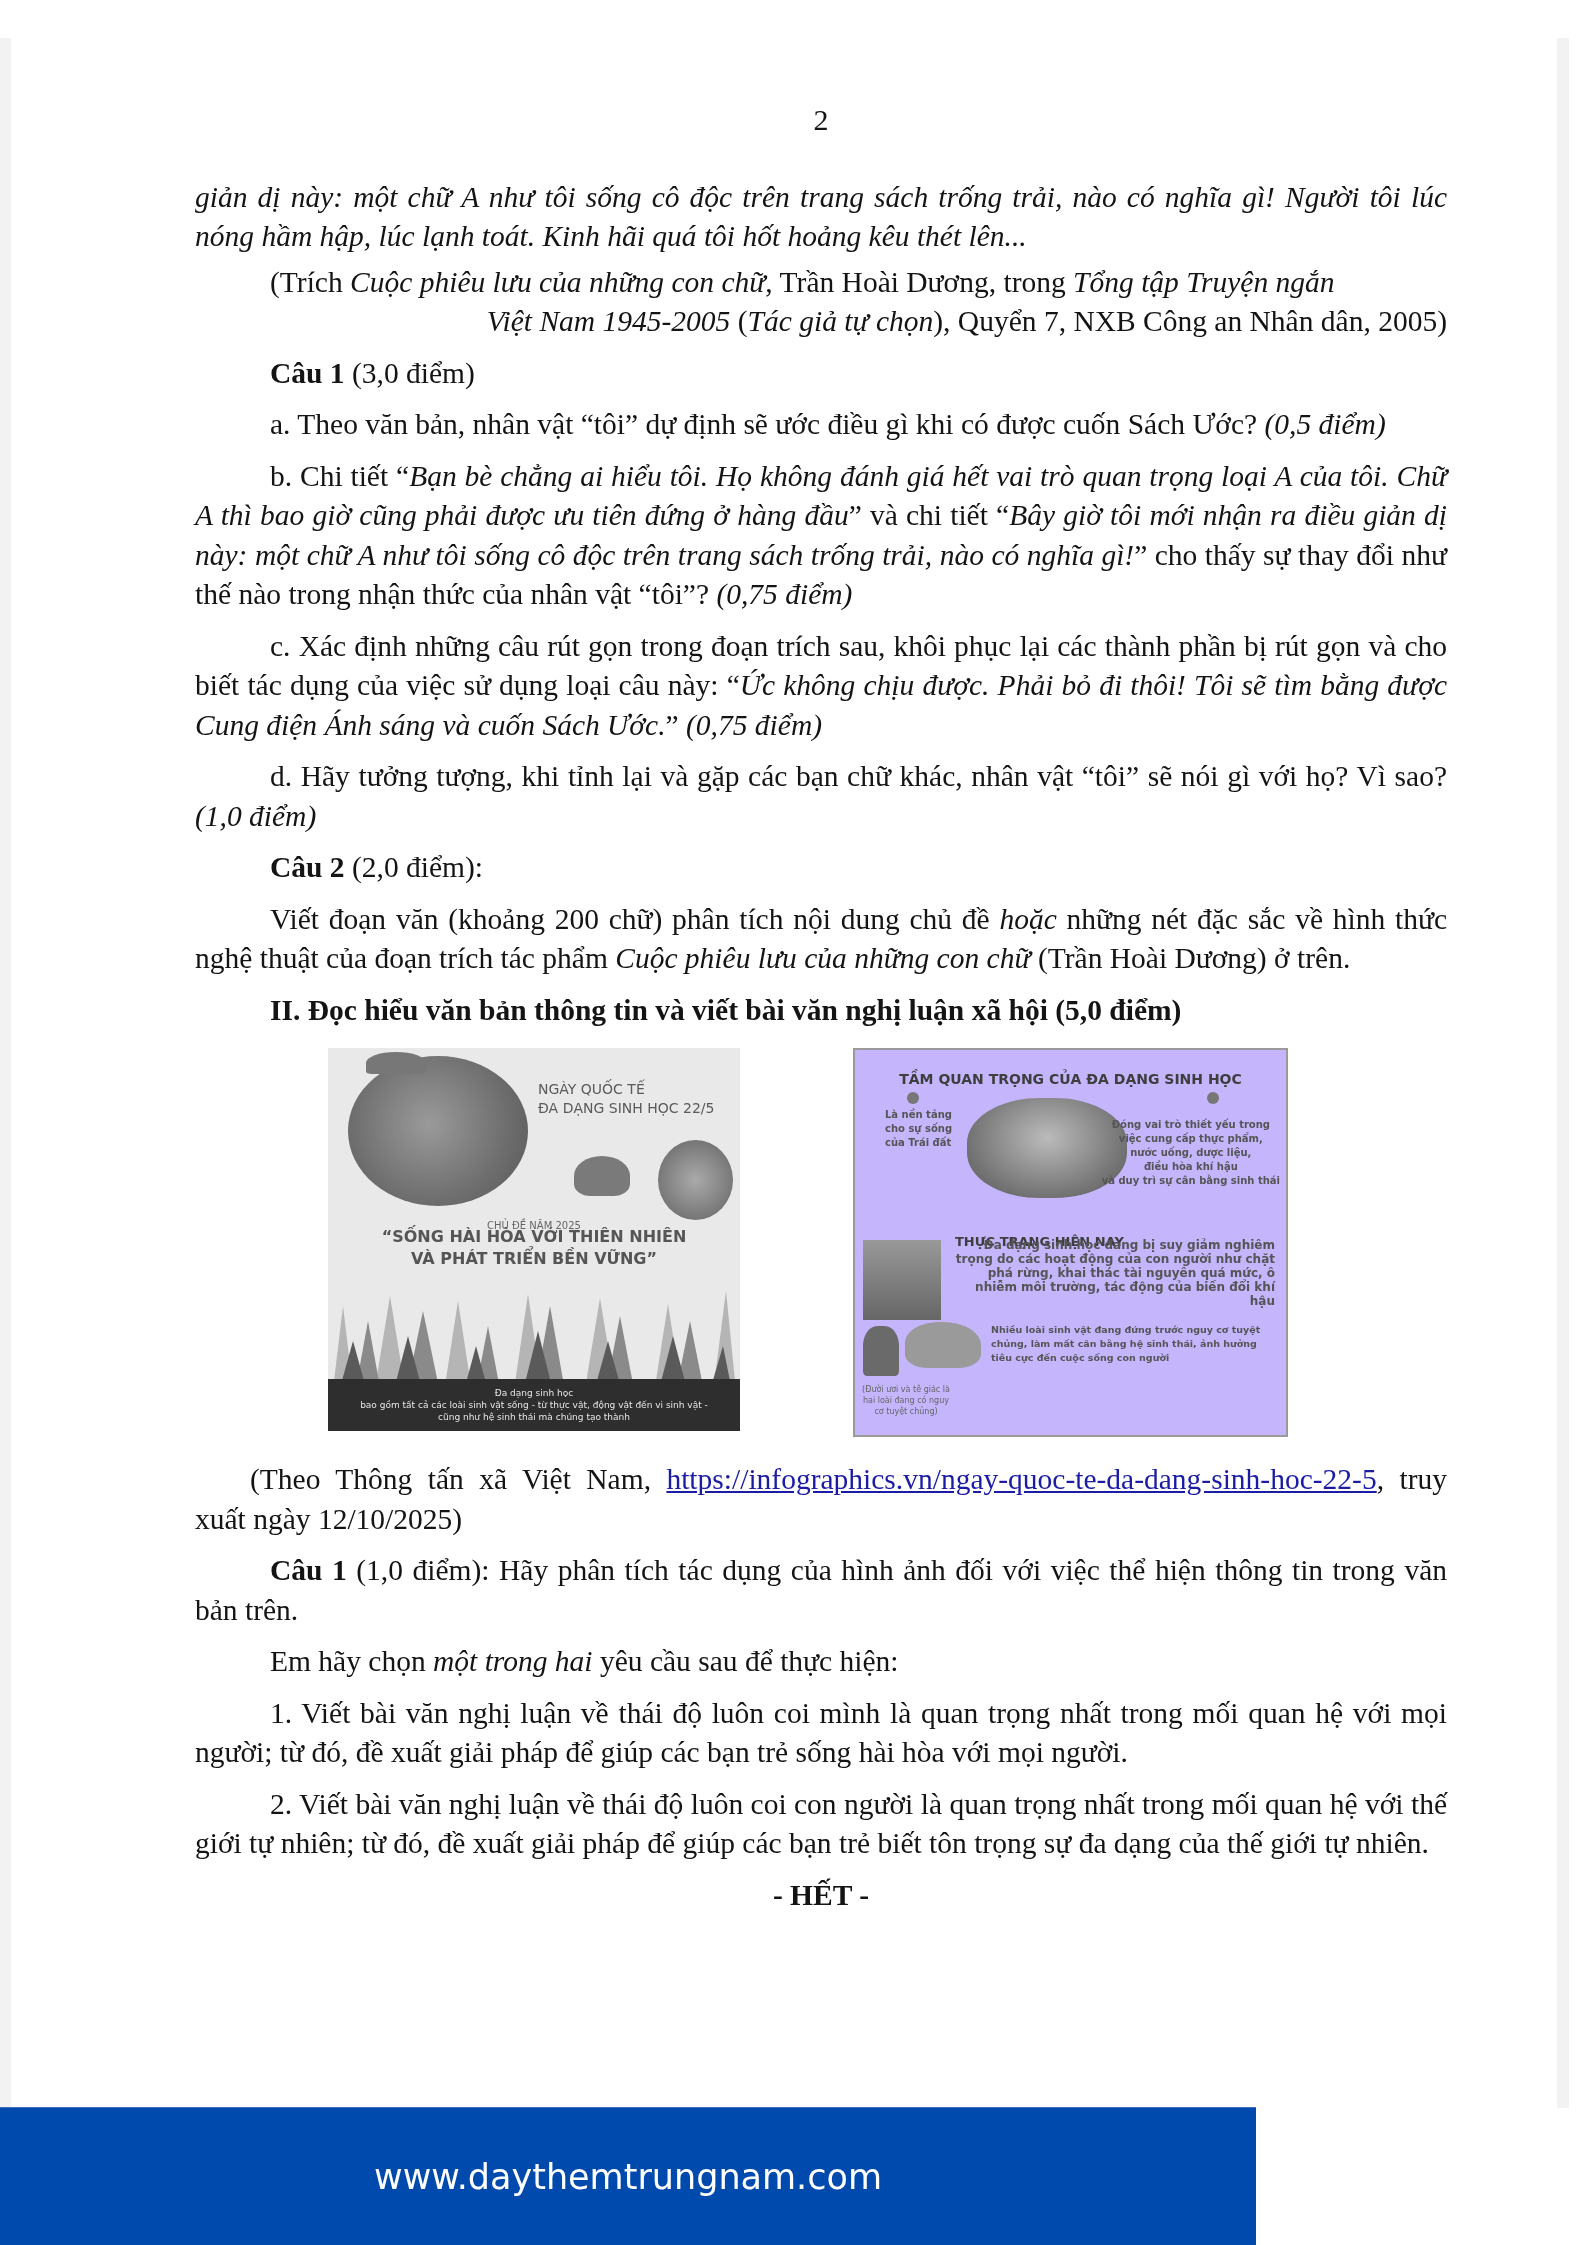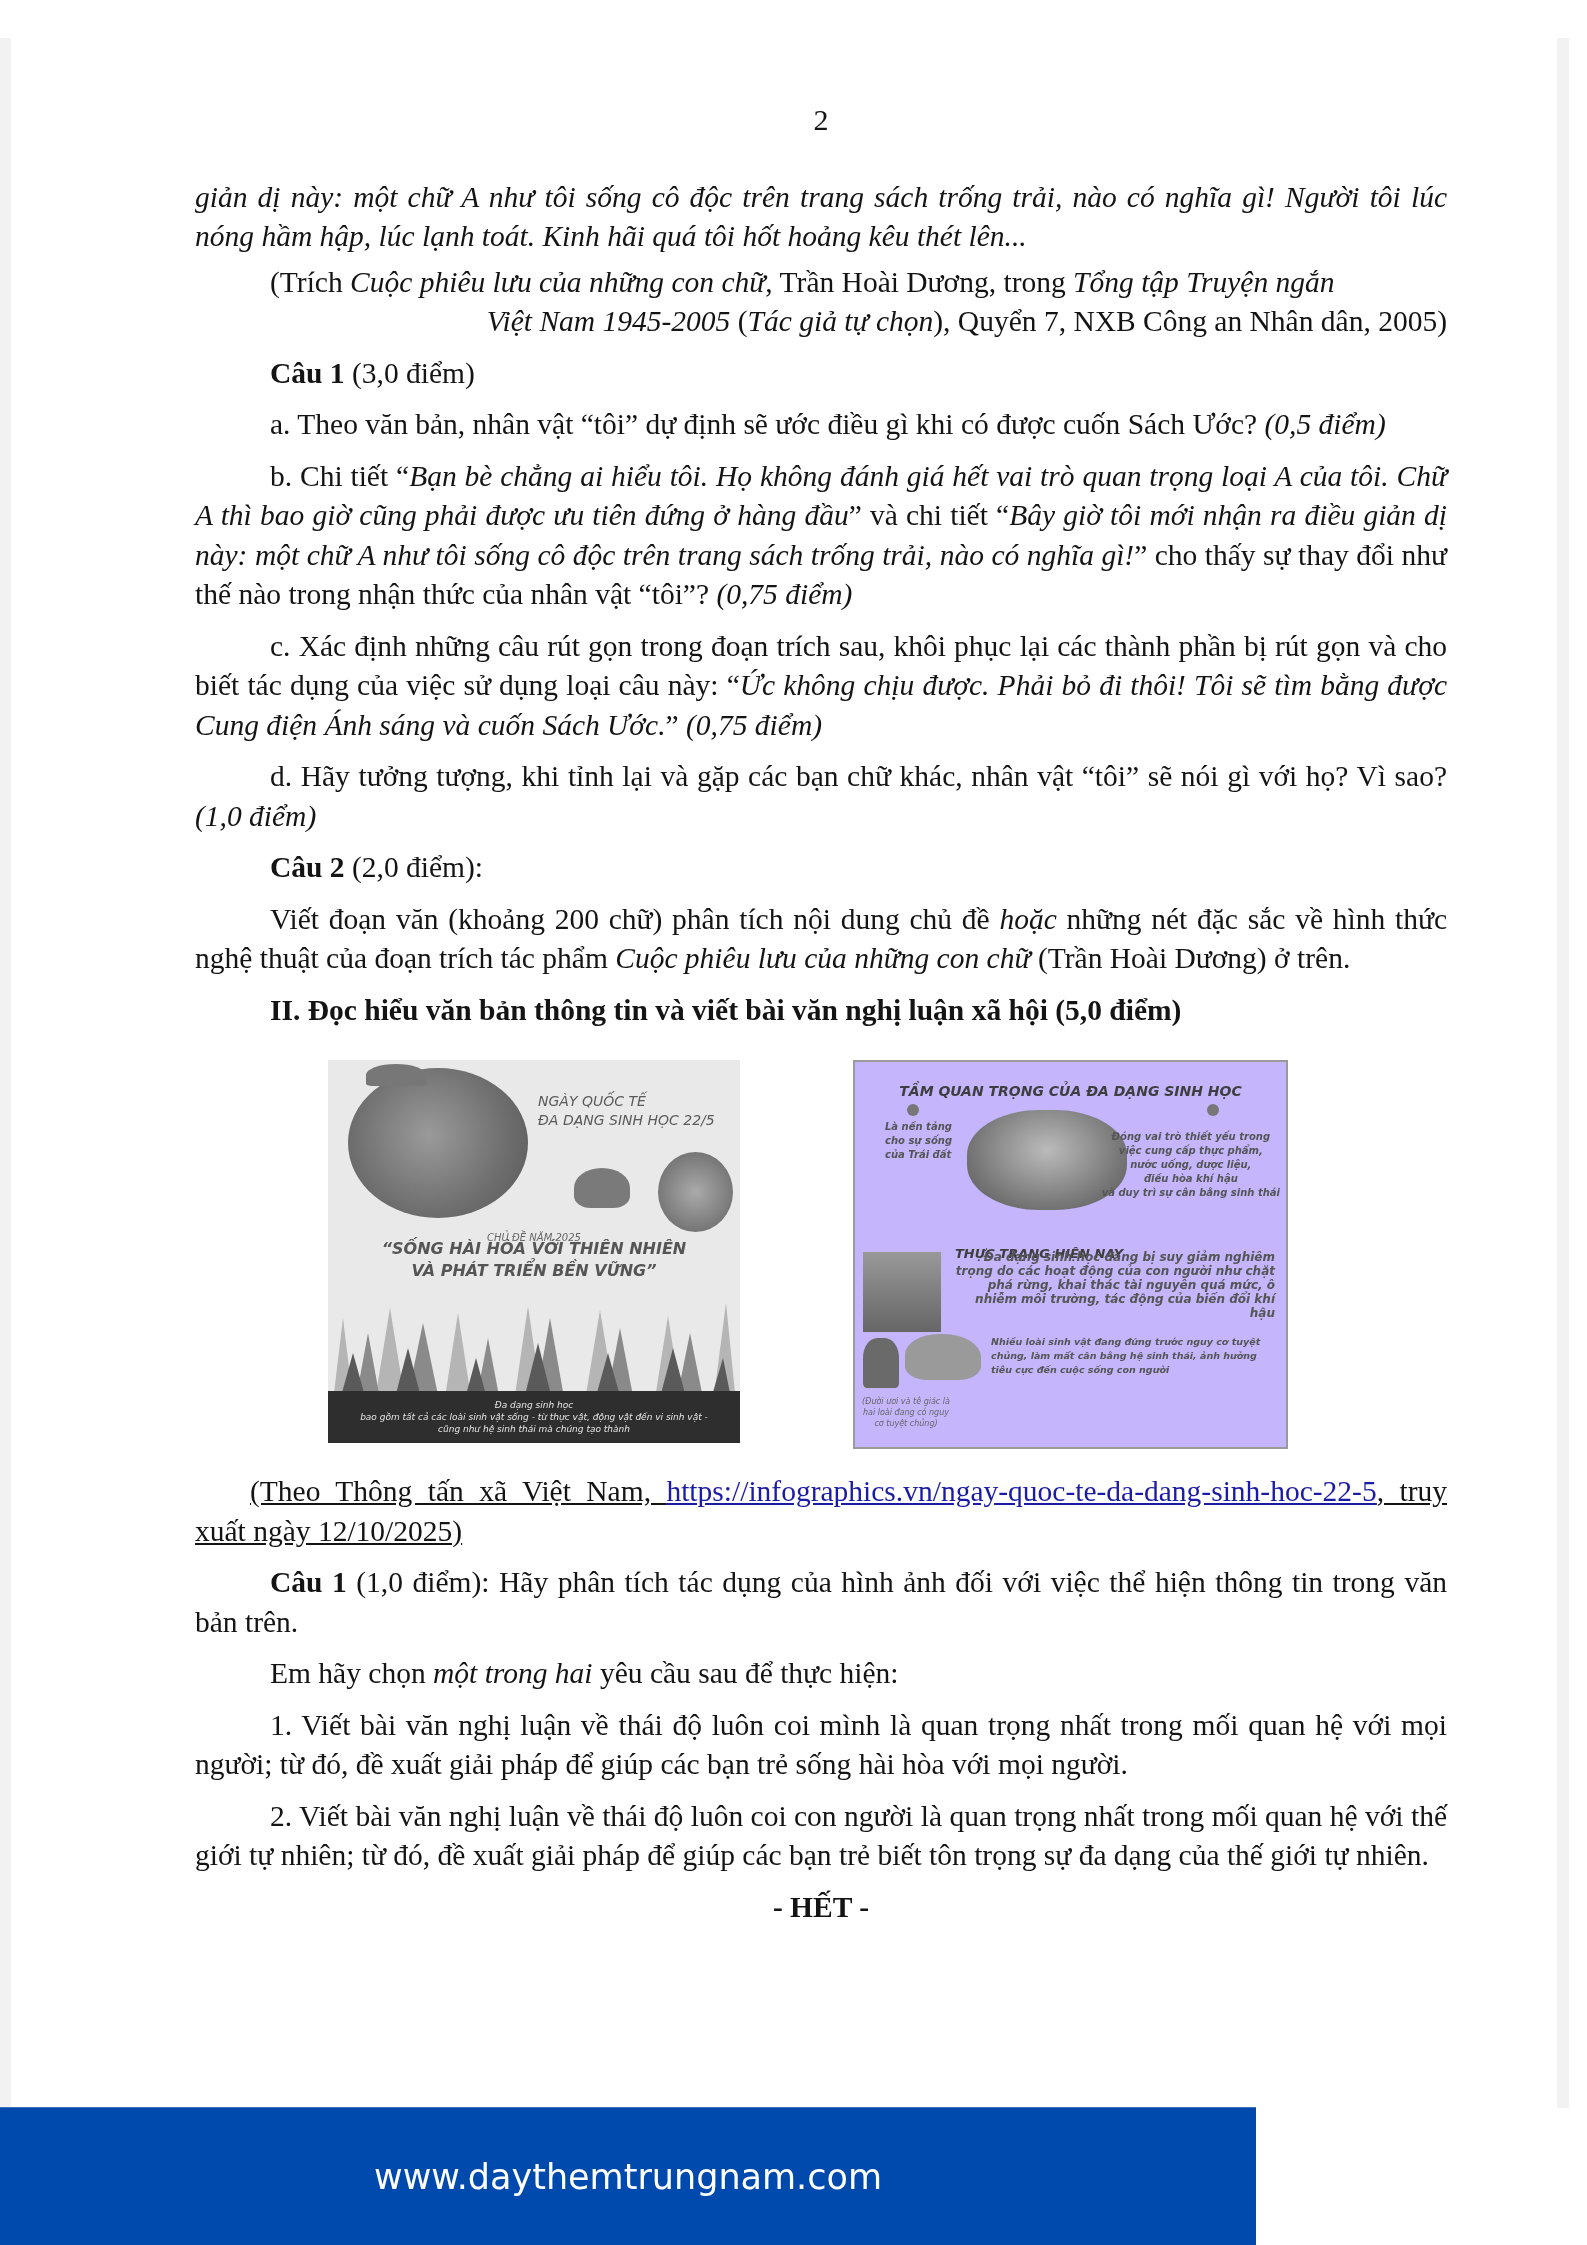--- a/index.html
+++ b/index.html
@@ -22,21 +22,21 @@
   p { margin: 0; text-align: justify; }
   .indent { text-indent: 75px; }
   .gap { margin-top: 12px; }
   .citation { padding-left: 75px; text-align: justify; margin-top: 6px; }
   .citation .l2 { padding-left: 120px; display:block; text-align: right; }
   .citation .l1 { display:block; }
   b { font-weight: bold; }
   i { font-style: italic; }
   .section-heading { font-weight: bold; padding-left: 75px; margin-top: 12px; }
   .figures {
-    position: relative; height: 400px; margin-top: 30px; font-style: italic;
+    position: relative; height: 400px; margin-top: 18px;
   }
   .fig {
     position: absolute; top: 0; background: #ededed; overflow: hidden;
     font-family: "DejaVu Sans", "Liberation Sans", sans-serif; color: #4a4a4a;
   }
   .fig-left { left: 133px; width: 412px; height: 383px; background: #e9e9e9; }
   .fig-right { left: 658px; width: 431px; height: 385px; border: 2px solid #9a9a9a; background: #c4b5fd; }
   .fig-left .title1 { position: absolute; left: 210px; top: 32px; font-size: 14px; line-height: 19px; color: #5a5a5a; }
   .fig-left .globe { position:absolute; left:20px; top:8px; width:180px; height:150px; border-radius:50%;
      background: radial-gradient(circle at 45% 45%, #9a9a9a, #6e6e6e 60%, #555 100%); }
@@ -56,21 +56,21 @@
   .fig-right .eco { position:absolute; left:112px; top:48px; width:160px; height:100px; border-radius:45%;
      background: radial-gradient(ellipse at 50% 40%, #bbb, #777 65%, #555); }
   .fig-right .sub { position:absolute; left:100px; top:172px; font-size:13px; font-weight:bold; color:#3e3e3e; }
   .fig-right .p1 { position:absolute; left:100px; top:188px; width:320px; font-size:12px; line-height:14px; font-weight:bold; color:#555;text-align:right; }
   .fig-right .factory { position:absolute; left:8px; top:190px; width:78px; height:80px; background: linear-gradient(#999,#666); }
   .fig-right .p2 { position:absolute; left:136px; top:273px; width:288px; font-size:9.5px; line-height:14px; font-weight:bold; color:#555; }
   .fig-right .animals { position:absolute; left:8px; top:272px; width:120px; height:55px; }
   .fig-right .ape { position:absolute; left:0; top:4px; width:36px; height:50px; border-radius:40% 40% 10% 10%; background:#6a6a6a; }
   .fig-right .rhino { position:absolute; left:42px; top:0; width:76px; height:46px; border-radius:45% 50% 30% 30%; background:#9a9a9a; }
   .fig-right .animals-cap { position:absolute; left:6px; top:334px; width:90px; font-size:8px; line-height:11px; text-align:center; color:#666; }
-  .source { margin-top: 12px; text-decoration: underline; }
+  .source { margin-top: 12px; }
   .source a { color: #1b1ba6; text-decoration: underline; }
   .end-mark { text-align: center; font-weight: bold; margin-top: 12px; }
   .footer {
     position: absolute; left: 0; top: 2107px; width: 1256px; height: 138px;
     background: #004aad; color: #ffffff; text-align: center;
     font-family: "DejaVu Sans", "Liberation Sans", sans-serif; font-size: 35px; line-height: 138px;
     border-top: 1px solid #3c6cc0;
   }
 </style>
 </head>

